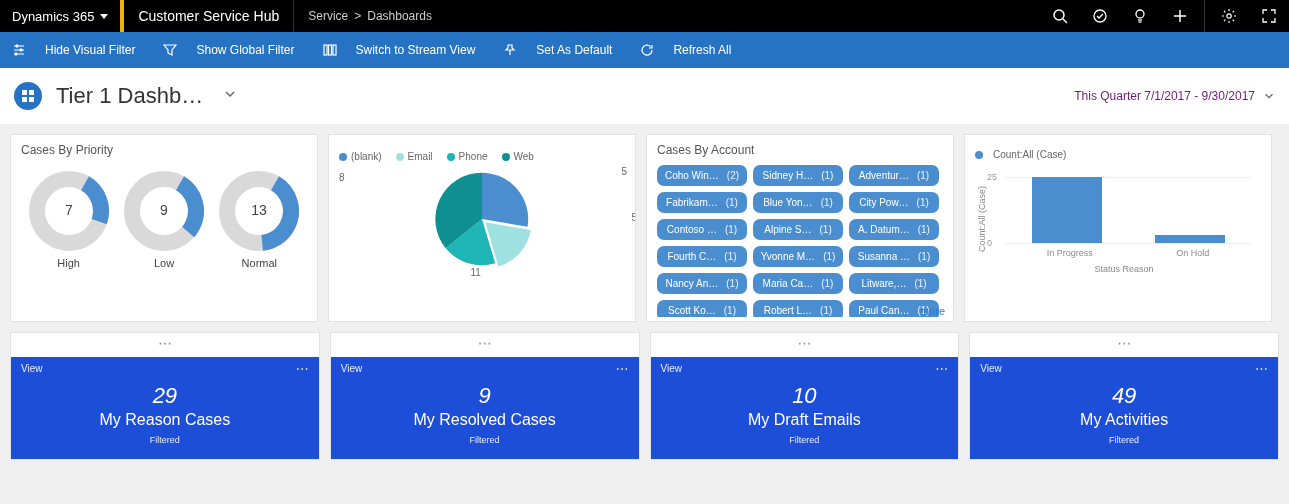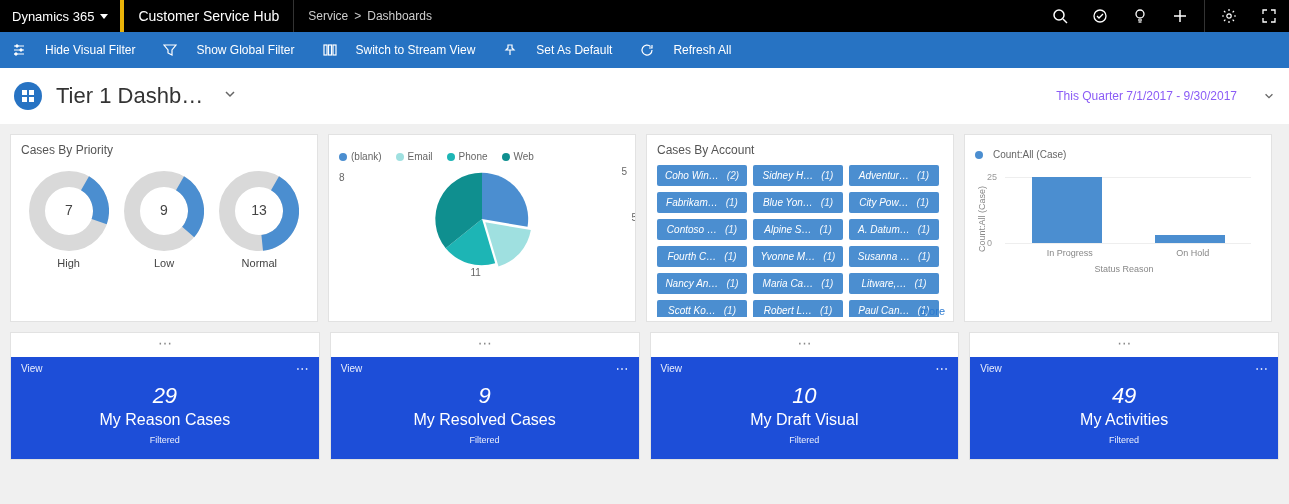--- a/index.html
+++ b/index.html
@@ -22,21 +22,21 @@
   .cmdicon { width:14px; height:14px; display:flex; align-items:center; justify-content:center;}
   .cmdicon svg { stroke:#fff; fill:none; }
 
   
   .titlerow { background:#fff; height: 56px; display:flex; align-items:center; padding: 0 14px; }
   .titleicon { width:28px; height:28px; border-radius:50%; background:#2773c3; display:flex; align-items:center; justify-content:center; margin-right: 14px;}
   .titleicon svg { fill:#fff; }
   .titletext { font-size: 22px; font-weight: 300; color:#333; max-width: 150px; white-space:nowrap; overflow:hidden; text-overflow:ellipsis;}
   .titlechev { margin-left: 20px; cursor:pointer;}
   .titlerow .spacer2 { flex:1;}
-  .daterange { font-size: 12px; color:#8b5cf6; display:flex; align-items:center; gap:26px; cursor:pointer;}
+  .daterange { font-size: 12px; color:#701a75; display:flex; align-items:center; gap:8px; cursor:pointer;}
 
   
   .cards { padding: 10px 10px 0 10px; display:grid; grid-template-columns: 308px 308px 308px 308px; gap: 10px; }
   .card { background:#fff; border: 1px solid #e2e2e2; height: 188px; position:relative; padding: 8px 10px; overflow:hidden;}
   .card .ctitle { font-size: 12px; color:#555; }
 
   
   .donuts { display:flex; justify-content: space-around; align-items:center; margin-top: 14px;}
   .donutwrap { text-align:center; }
   .donut svg { display:block; }
@@ -48,21 +48,21 @@
   .lg-dot { width:8px; height:8px; border-radius:50%; display:inline-block; margin-right:4px; vertical-align:middle;}
   .piewrap { display:flex; justify-content:center; margin-top: 2px; position:relative;}
   .pielabel { position:absolute; font-size:10px; color:#666;}
 
   
   .tagarea { margin-top:8px; height: 152px; overflow-y:auto; padding-right: 4px; }
   .tagarea::-webkit-scrollbar{ width:10px; }
   .tagarea::-webkit-scrollbar-thumb{ background:#bbb; }
   .tagarea::-webkit-scrollbar-track{ background:#eee; }
   .tagrow { display:flex; gap: 6px; margin-bottom: 6px;}
-  .tag { flex:1; background:#4b8ed0; color:#fff; font-size:10px; padding: 5px 6px; text-align:center; display:flex; justify-content:center; align-items:center; gap:8px; cursor:pointer; border-radius:2px; white-space:nowrap; overflow:hidden;font-style:italic;}
+  .tag { flex:1; background:#4b8ed0; color:#fff; font-size:10px; padding: 5px 6px; text-align:center; display:flex; justify-content:center; align-items:center; gap:8px; cursor:pointer; border-radius:7px; white-space:nowrap; overflow:hidden;}
   .tag .cnt { opacity:.9;}
   .more { position:absolute; right:8px; bottom:4px; font-size:11px; color:#2b7ad0; cursor:pointer;}
 
   
   .barlegend { display:flex; align-items:center; gap:6px; font-size:10px; color:#666; margin-top:6px;}
   .barchart { margin-top: 4px; display:flex; }
   .ylabel { writing-mode: vertical-rl; transform: rotate(180deg); font-size:9px; color:#888; text-align:center; padding-right:2px;}
   .plot { flex:1; }
   .axes { position:relative; height: 80px; border-bottom:1px solid #ccc; margin-left:18px; margin-right:10px;}
   .grid { position:absolute; left:0; right:0; border-top:1px solid #eee;}
@@ -416,21 +416,21 @@
            <div class="name">My Resolved Cases</div>
            <div class="filt">Filtered</div>
          </div>
        </div>
     <div class="stream">
          <div class="dots">⋯</div>
          <div class="body">
            <span class="view">View</span>
            <span class="bdots">⋯</span>
            <div class="num">10</div>
-           <div class="name">My Draft Visual</div>
+           <div class="name">My Draft Emails</div>
            <div class="filt">Filtered</div>
          </div>
        </div>
     <div class="stream">
          <div class="dots">⋯</div>
          <div class="body">
            <span class="view">View</span>
            <span class="bdots">⋯</span>
            <div class="num">49</div>
            <div class="name">My Activities</div>

